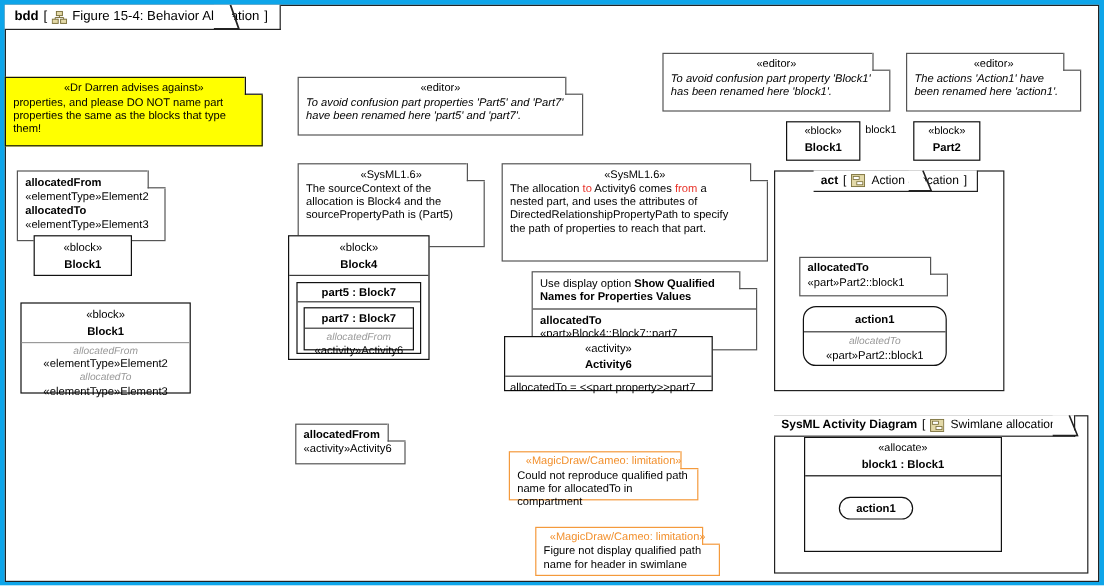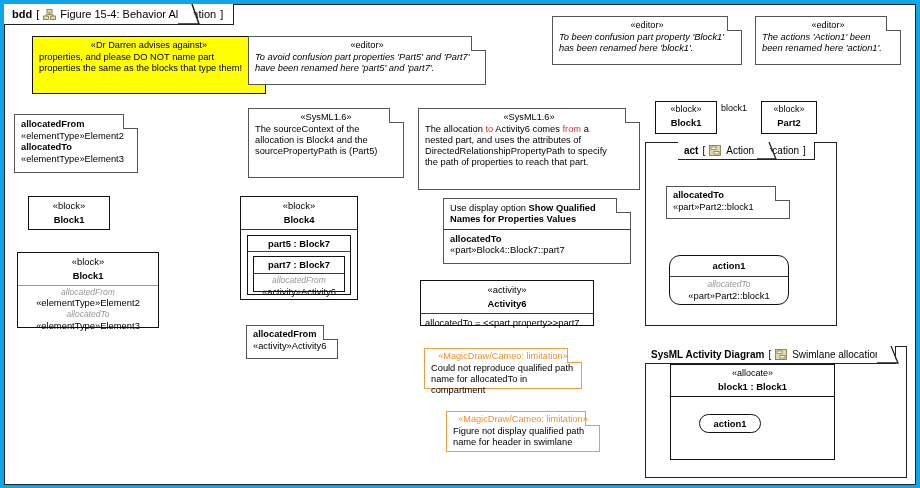--- a/index.html
+++ b/index.html
@@ -17,21 +17,21 @@
   .node{position:absolute;border:1.3px solid #3a3a3a;background:#fff;box-sizing:border-box;}
   .node.thick{border-width:1.6px;border-color:#111;}
   .center{text-align:center;}
   .b{font-weight:bold;}
   .it{font-style:italic;}
   .gray-it{color:#999;font-style:italic;font-size:8.5px;text-align:center;line-height:1.15;}
   .ln{line-height:1.22;}
 
   
   .note{position:absolute;box-sizing:border-box;background:#fff;
-        border:1.2px solid #555;}
+        border:1.2px solid #555;margin-top:28px;}
   .note .fold{position:absolute;top:-1px;right:-1px;width:14px;height:14px;
               background:#fff;border-left:1.2px solid #555;border-bottom:1.2px solid #555;}
   .note .foldmask{position:absolute;top:-2px;right:-2px;width:16px;height:16px;
               background:#fff;}
   .note-body{position:relative;padding:3px 6px;font-size:9.3px;line-height:1.25;}
 
   .yellow{background:#ffff00;border-color:#111;border-width:1.4px;}
   .yellow .fold,.yellow .foldmask{background:#fff;border-color:#111;}
 
   .orange{border-color:#f49a3c;}
@@ -116,21 +116,21 @@
       </svg>
     </span>
     <span>Figure 15-4: Behavior Allocation</span>
     <span>]</span>
   </div>
   <svg style="position:absolute;left:178px;top:4px;" width="22" height="21">
     <path d="M0,0 L14,0 L14,6 L21,20 L0,20 Z" fill="#fff" stroke="none"></path>
     <path d="M14,0 L21,20 L0,20" fill="none" stroke="#222" stroke-width="1.5"></path>
   </svg>
 
-  <div class="note yellow" style="left:32px;top:36px;width:234px;height:58px;">
+  <div class="note yellow" style="left:4px;top:36px;width:215px;height:58px;">
     <div class="foldmask"></div>
       <div class="fold"></div>
     <div class="note-body">
       <span class="stereo">«Dr Darren advises against»</span>
       <div class="ln">properties, and please DO NOT name part</div>
       <div class="ln">properties the same as the blocks that type them!</div>
     </div>
   </div>
 
   <div class="note" style="left:248px;top:36px;width:238px;height:49px;">
@@ -141,31 +141,31 @@
       <div class="ln it">To avoid confusion part properties 'Part5' and 'Part7'</div>
       <div class="ln it">have been renamed here 'part5' and 'part7'.</div>
     </div>
   </div>
 
   <div class="note" style="left:552px;top:16px;width:190px;height:49px;">
     <div class="foldmask"></div>
       <div class="fold"></div>
     <div class="note-body">
       <span class="stereo">«editor»</span>
-      <div class="ln it">To been confusion part property 'Block1'</div>
+      <div class="ln it">To avoid confusion part property 'Block1'</div>
       <div class="ln it">has been renamed here 'block1'.</div>
     </div>
   </div>
 
   <div class="note" style="left:755px;top:16px;width:146px;height:49px;">
     <div class="foldmask"></div>
       <div class="fold"></div>
     <div class="note-body">
       <span class="stereo">«editor»</span>
-      <div class="ln it">The actions 'Action1' been</div>
+      <div class="ln it">The actions 'Action1' have</div>
       <div class="ln it">been renamed here 'action1'.</div>
     </div>
   </div>
 
   <div class="note" style="left:14px;top:114px;width:124px;height:59px;">
     <div class="foldmask"></div>
       <div class="fold"></div>
     <div class="note-body" style="padding-top:4px;">
       <div class="b">allocatedFrom</div>
       <div>«elementType»Element2</div>

